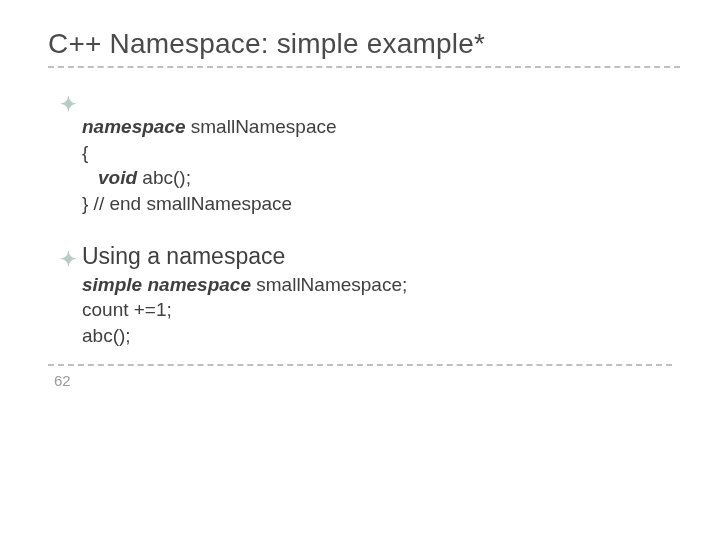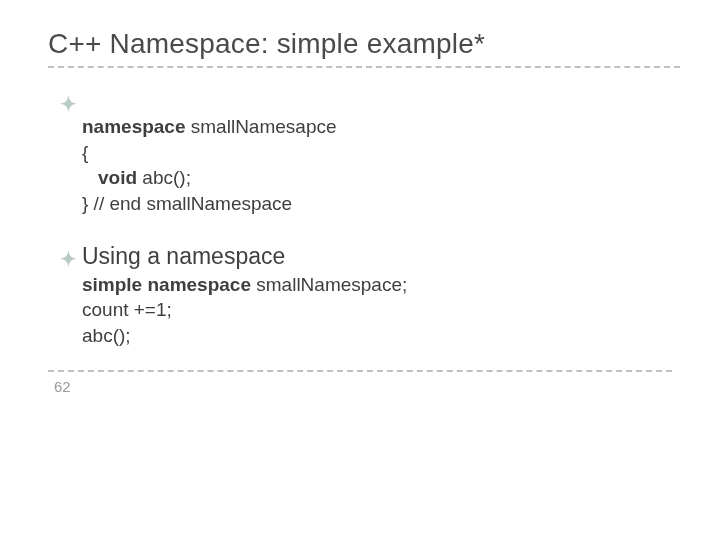--- a/index.html
+++ b/index.html
@@ -59,51 +59,51 @@
     font-size: 19px;
     line-height: 1.35;
     color: #3f3f3f;
   }
   .codeblock .line { white-space: pre; }
   .indent { padding-left: 16px; display: inline-block; }
   .footer {
     position: absolute;
     left: 0;
     right: 0;
-    bottom: 30px;
+    bottom: 36px;
     padding: 0 48px;
   }
   .hr2 {
     border: none;
     border-top: 2px dashed #bfbfbf;
     margin: 0 0 6px 0;
     width: 100%;
   }
   .pagenum {
     font-size: 15px;
     color: #9a9a9a;
     padding-left: 6px;
   }
-  b { font-weight: bold; }
+  b { font-weight: bold; font-style: italic; }
 </style>
 </head>
 <body>
 
 <div class="slide">
 
   <h1 class="title">C++ Namespace: simple example*</h1>
   <hr class="hr">
 
   <div class="content">
 
     <div class="bullet-row">
       <span class="bmark">✦</span>
     </div>
     <div class="codeblock">
-      <div class="line"><b>namespace </b><span>smallNamesapce</span></div>
+      <div class="line"><b>namespace </b><span>smallNamespace</span></div>
       <div class="line">{</div>
       <div class="line"><span class="indent"><b>void </b><span>abc();</span></span></div>
       <div class="line">} // end smallNamespace</div>
     </div>
 
     <div class="bullet-row">
       <span class="bmark">✦</span>
       <span class="btext">Using a namespace</span>
     </div>
     <div class="codeblock">

